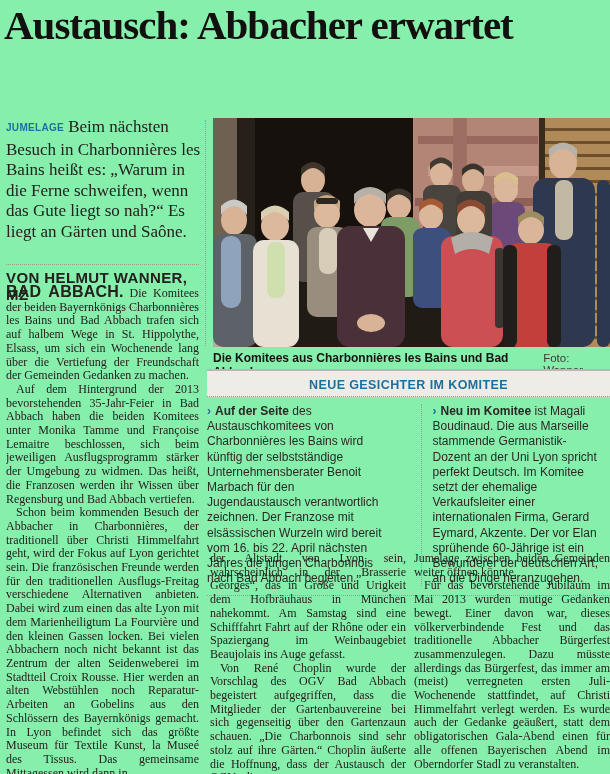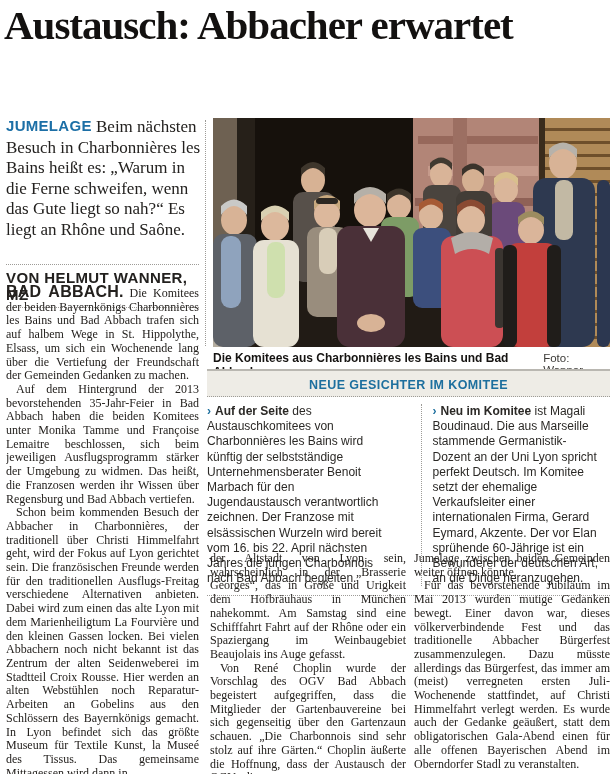--- a/index.html
+++ b/index.html
@@ -1,41 +1,41 @@
 <!DOCTYPE html>
 <html lang="de"><head>
 <meta charset="utf-8">
 <style>
   * { box-sizing: border-box; margin: 0; padding: 0; }
   html, body { background: #e8e8e8; }
   .page {
     position: relative;
     width: 610px; height: 774px;
     margin: 0 auto;
-    background: #ffffff;
+    background: #86efac;
     overflow: hidden;
     font-family: "Liberation Serif", serif;
     color: #1e1c1a;
   }
   
   .headline {
     position: absolute; left: 4px; top: 2px; width: 604px;
     font-family: "Liberation Serif", serif;
     font-weight: bold; font-size: 41px; line-height: 46px;
     letter-spacing: -1px; color: #131110;
   }
   
   .intro {
     position: absolute; left: 6px; top: 117px; width: 196px;
     font-size: 17px; line-height: 20.6px; color: #23211f;
     text-align: left;
   }
   .kicker-label {
     font-family: "Liberation Sans", sans-serif;
-    font-weight: bold; font-size: 15px; letter-spacing: .3px;
+    font-weight: bold; font-size: 10px; letter-spacing: .3px;
     position: relative; top: -1px;
   }
   .vrule {
     position: absolute; left: 205px; top: 120px; height: 226px;
     width: 0; border-left: 1px dotted #9d9b97;
   }
   
   .byline {
     position: absolute; left: 6px; top: 264px; width: 193px;
     font-family: "Liberation Sans", sans-serif;
@@ -102,21 +102,21 @@
   .infobox-lead { font-weight: bold; }
 </style>
 </head>
 <body>
 
 <div class="page">
 
   <h1 class="headline"><span>Austausch: Abbacher erwartet</span><br>
   </h1>
 
-  <p class="intro"><span class="kicker-label" style="color:#1c6fa6;">JUMELAGE</span><span> Beim nächsten Besuch in Charbonnières les Bains heißt es: „Warum in die Ferne schweifen, wenn das Gute liegt so nah?“ Es liegt an Rhône und Saône.</span></p>
+  <p class="intro"><span class="kicker-label" style="color:#1c6fa6;">JUMELAGE</span><span> Beim nächsten Besuch in Charbonnières les Bains heißt es: „Warum in die Ferne schweifen, wenn das Gute liegt so nah?“ Es liegt an Gärten und Saône.</span></p>
 
   <div class="vrule"></div>
 
   <div class="byline">VON HELMUT WANNER, MZ</div>
 
   <div class="col col1">
     <p><span class="lead-caps">BAD ABBACH.</span><span> Die Komitees der beiden Bayernkönigs Charbonnières les Bains und Bad Abbach trafen sich auf halbem Wege in St. Hippolythe, Elsass, um sich ein Wochenende lang über die Vertiefung der Freundschaft der Gemeinden Gedanken zu machen.</span></p>
     <p class="indent">Auf dem Hintergrund der 2013 bevorstehenden 35-Jahr-Feier in Bad Abbach haben die beiden Komitees unter Monika Tamme und Françoise Lemaitre beschlossen, sich beim jeweiligen Ausflugsprogramm stärker der Umgebung zu widmen. Das heißt, die Franzosen werden ihr Wissen über Regensburg und Bad Abbach vertiefen.</p>
     <p class="indent">Schon beim kommenden Besuch der Abbacher in Charbonnières, der traditionell über Christi Himmelfahrt geht, wird der Fokus auf Lyon gerichtet sein. Die französischen Freunde werden für den traditionellen Ausflugs-Freitag verschiedene Alternativen anbieten. Dabei wird zum einen das alte Lyon mit dem Marienheiligtum La Fourvière und den kleinen Gassen locken. Bei vielen Abbachern noch nicht bekannt ist das Zentrum der alten Seidenweberei im Stadtteil Croix Rousse. Hier werden an alten Webstühlen noch Reparatur-Arbeiten an Gobelins aus den Schlössern des Bayernkönigs gemacht. In Lyon befindet sich das größte Museum für Textile Kunst, la Museé des Tissus. Das gemeinsame Mittagessen wird dann in</p>
   </div>

